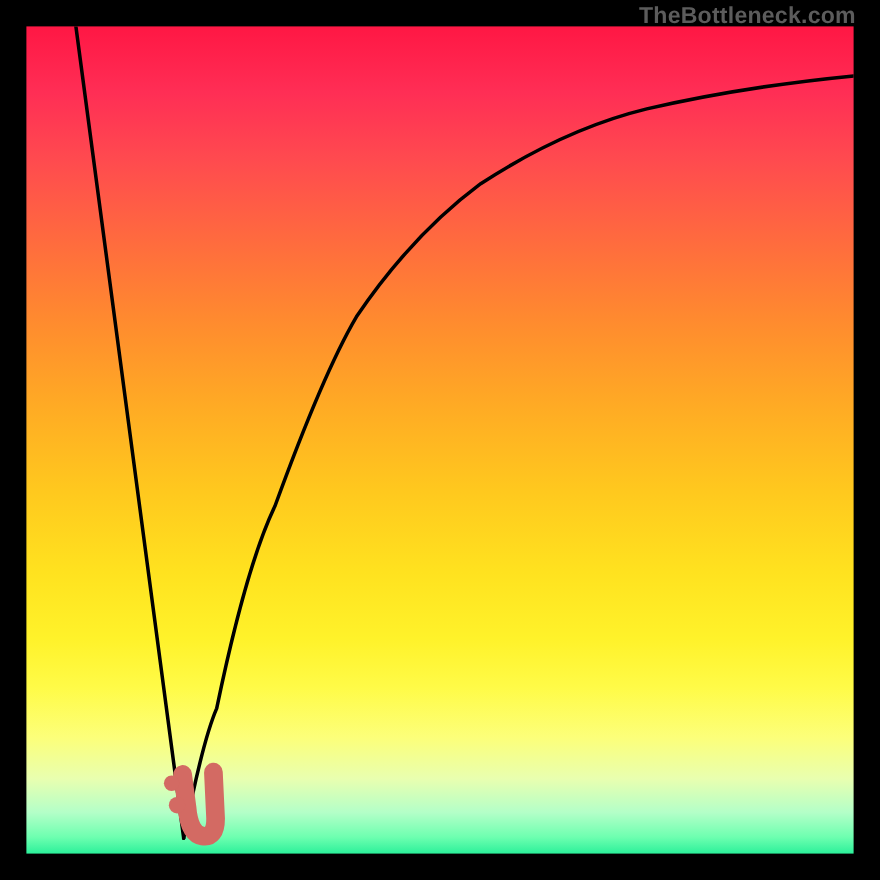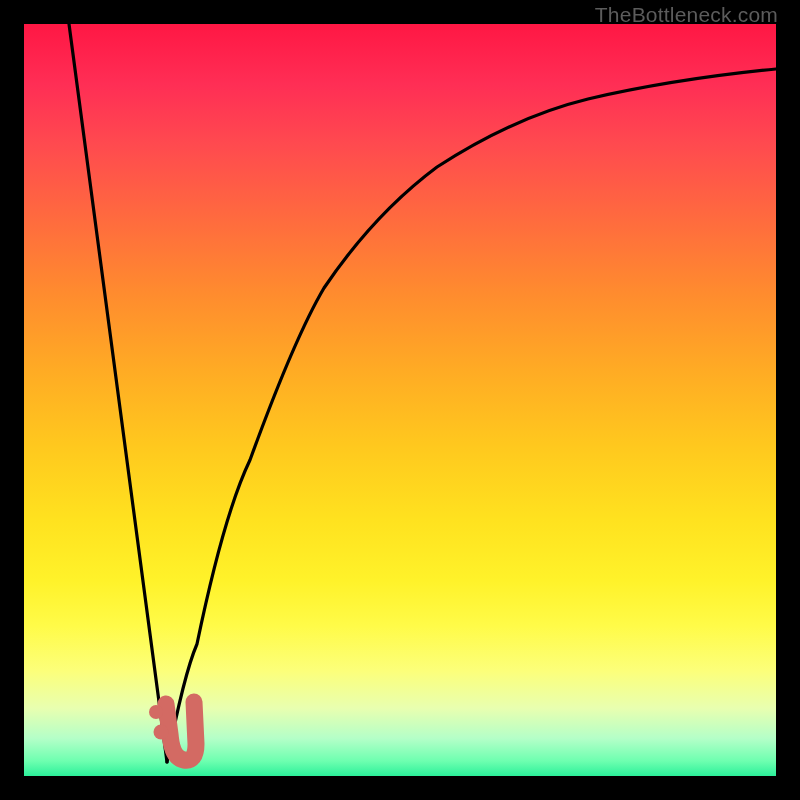--- a/index.html
+++ b/index.html
@@ -10,21 +10,21 @@
     position: relative;
     overflow: hidden;
     font-family: Arial, sans-serif;
   }
   .watermark {
     position: absolute;
     top: 3px;
     right: 22px;
     color: #5c5c5c;
     font-size: 21px;
-    font-weight: 400;
+    font-weight: 700;
     z-index: 10;
     letter-spacing: 0.2px;
   }
   .plot-area {
     position: absolute;
     left: 24px;
     top: 24px;
     width: 752px;
     height: 752px;
     background: linear-gradient(to bottom,

